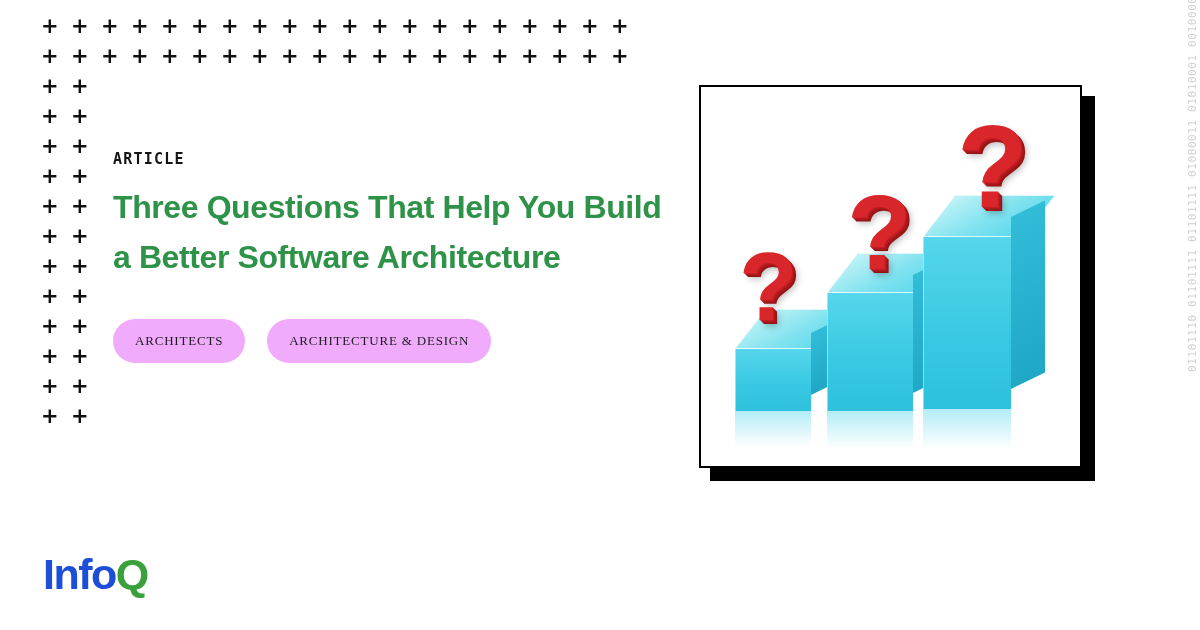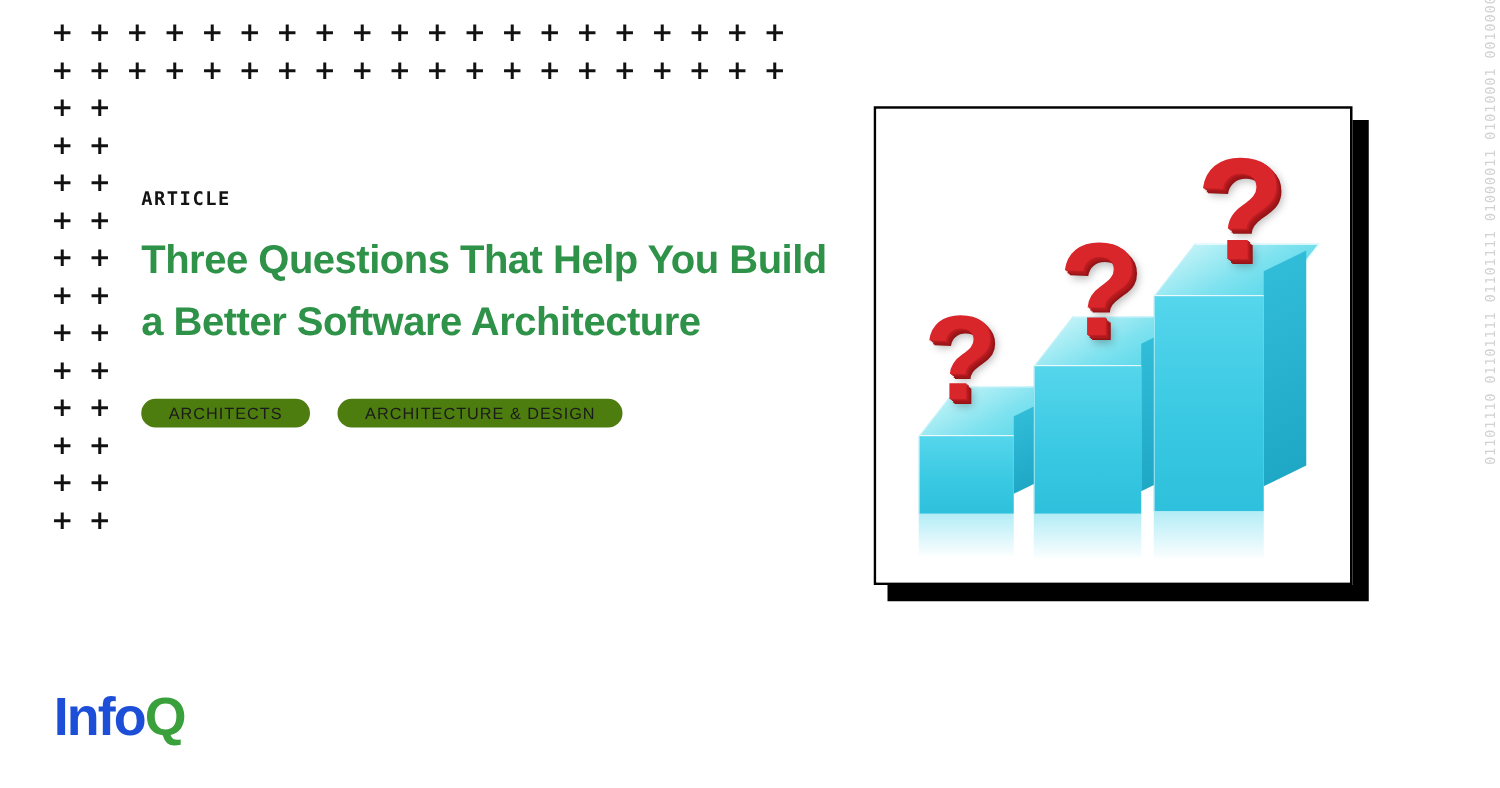--- a/index.html
+++ b/index.html
@@ -110,28 +110,28 @@
     letter-spacing: 0.4px;
     color: #141414;
   }
 
   #tags {
     display: flex;
     gap: 22px;
     margin-top: 37px;
   }
   .tag-pill {
-    background: #4d7c0f;
+    background: #f0abfc;
     border-radius: 999px;
-    height: 23px;
+    height: 44px;
     display: flex;
     align-items: center;
     justify-content: center;
     padding: 0 22px;
-    font-family: Liberation Sans, sans-serif;
+    font-family: Liberation Serif, serif;
     font-size: 13px;
     font-weight: 400;
     letter-spacing: 0.8px;
     color: #1b1b1b;
     white-space: nowrap;
   }
 
   
   #hero-wrap {
     position: absolute;

